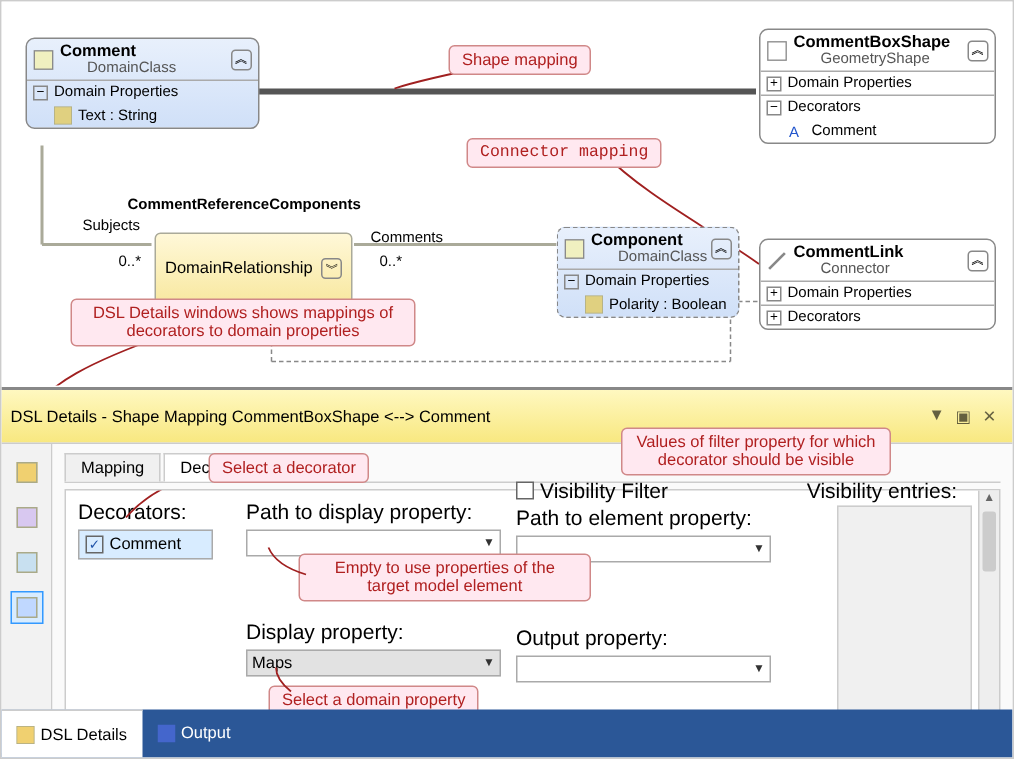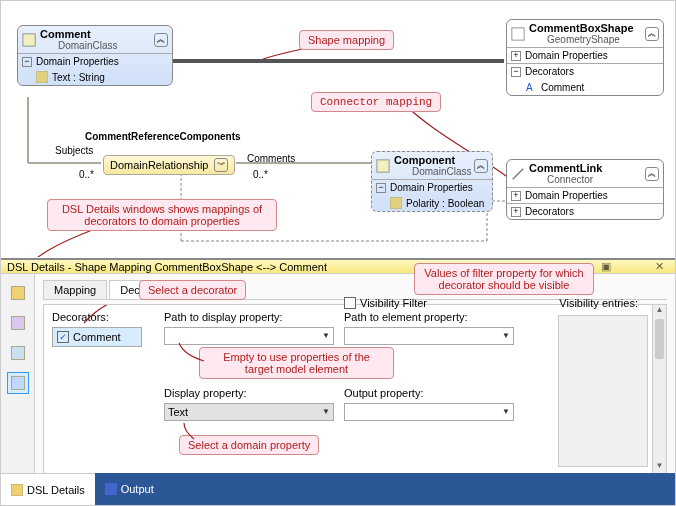--- a/index.html
+++ b/index.html
@@ -16,48 +16,48 @@
   .box-head .title { font-weight: bold; }
   .box-head .sub { display: block; font-weight: normal; color: #555; font-size: 10px; margin-left: 18px; }
   .header-chevron { margin-left: auto; border: 1px solid #888; border-radius: 3px; width: 14px; height: 14px; display:flex; align-items:center; justify-content:center; font-size:9px; }
   .box-section { border-top: 1px solid #aaa; padding: 2px 4px; font-size: 10px; display: flex; align-items: center; }
   .box-section .sign { width: 10px; height: 10px; border: 1px solid #888; display: inline-flex; align-items: center; justify-content: center; margin-right: 4px; font-size: 9px; line-height: 1; }
   .box-item { padding: 2px 4px 2px 18px; font-size: 10px; display: flex; align-items: center; }
   .box-item .icon { width: 12px; height: 12px; margin-right: 4px; }
   
   .callout { position: absolute; background: #ffe8f0; border: 1px solid #d08888; border-radius: 4px; padding: 3px 8px; font-size: 11px; color: #b02020; text-align: center; }
   
-  .rel-box { position: absolute; background: linear-gradient(#fff8d8,#f8e8a0); border: 1px solid #aa9; border-radius: 4px; padding: 2px 6px; font-size: 11px; display: flex; align-items: center; }
+  .rel-box { position: absolute; background: linear-gradient(#fff8d8,#f8e8a0); border: 1px solid #aa9; border-radius: 4px; padding: 16px 6px; font-size: 11px; display: flex; align-items: center; }
   
   .label { position: absolute; font-size: 10px; }
   .label-bold { font-weight: bold; }
   
   .dashed-box { border: 1px dashed #888; }
   
   
   svg.lines { position: absolute; top: 0; left: 0; width: 100%; height: 100%; pointer-events: none; }
   
   
   .dsl-window { position: absolute; top: 257px; left: 0; right: 0; bottom: 19px; border-top: 2px solid #888; }
-  .dsl-titlebar { background: linear-gradient(#fff8c0,#f8e880); height: 14px; display: flex; align-items: center; padding: 0 6px; font-size: 11px; border-bottom: 1px solid #ccc; gap: 36px; }
+  .dsl-titlebar { background: linear-gradient(#fff8c0,#f8e880); height: 36px; display: flex; align-items: center; padding: 0 6px; font-size: 11px; border-bottom: 1px solid #ccc; }
   .dsl-titlebar .spacer { flex: 1; }
   .dsl-titlebar .tb-icon { width: 14px; height: 14px; margin-left: 4px; opacity: .6; }
   
   .dsl-body { display: flex; height: calc(100% - 20px); }
   .side-strip { width: 34px; background: #f2f2f2; border-right: 1px solid #ccc; display: flex; flex-direction: column; align-items: center; padding-top: 8px; gap: 8px; }
   .side-strip .sbtn { width: 22px; height: 22px; border: 1px solid transparent; display: flex; align-items: center; justify-content: center; font-size: 12px; }
   .side-strip .sbtn.sel { border: 1px solid #3399ff; background: #d8ecff; }
   
   .dsl-main { flex: 1; background: #fafafa; position: relative; }
   .tab-row { display: flex; border-bottom: 1px solid #ccc; margin: 6px 8px 0 8px; }
   .tab { padding: 3px 10px; border: 1px solid #ccc; border-bottom: none; background: #f0f0f0; margin-right: 2px; font-size: 11px; }
   .tab.sel { background: #fff; }
   
   .form-area { position: absolute; top: 30px; left: 8px; right: 8px; bottom: 6px; border: 1px solid #ccc; background: #fff; padding: 6px 8px; }
-  .form-area .lbl { font-size: 11px; }
+  .form-area .lbl { font-size: 14px; }
   
   .dec-list { border: 1px solid #aaa; width: 90px; height: 20px; display:flex; align-items:center; padding:0 4px; background:#d8ecff; margin-top:4px;}
   .chk { width:12px; height:12px; border:1px solid #666; margin-right:4px; display:inline-flex; align-items:center; justify-content:center; font-size:9px; color:#2255aa; }
   
   .input { border: 1px solid #aaa; height: 18px; background: #fff; font-size: 11px; padding: 0 3px; display:flex; align-items:center; }
   .input.sel { background: #e2e2e2; }
   .dd { position:relative; }
   .dd::after { content:"▼"; position:absolute; right:3px; top:3px; font-size:8px; color:#333; }
   
   .vis-box { position:absolute; right: 18px; top: 10px; width: 90px; bottom: 6px; border: 1px solid #ccc; background:#f0f0f0; }
@@ -242,21 +242,21 @@
         <div class="dec-list">
           <span class="chk">✓</span>
           <span>Comment</span>
         </div>
 
         <div style="position:absolute; left:120px; top:6px; width:170px;">
           <div class="lbl">Path to display property:</div>
           <div class="input dd" style="margin-top:4px;"></div>
           <div class="lbl" style="margin-top:42px;">Display property:</div>
           <div class="input dd sel" style="margin-top:4px;">
-            <span>Text</span>
+            <span>Maps</span>
           </div>
         </div>
 
         <div style="position:absolute; left:300px; top:-8px; width:170px;">
           <div style="display:flex; align-items:center;">
             <span class="chk" style="background:#fff;"></span>
             <span class="lbl">Visibility Filter</span>
           </div>
           <div class="lbl" style="margin-top:2px;">Path to element property:</div>
           <div class="input dd" style="margin-top:4px;"></div>

